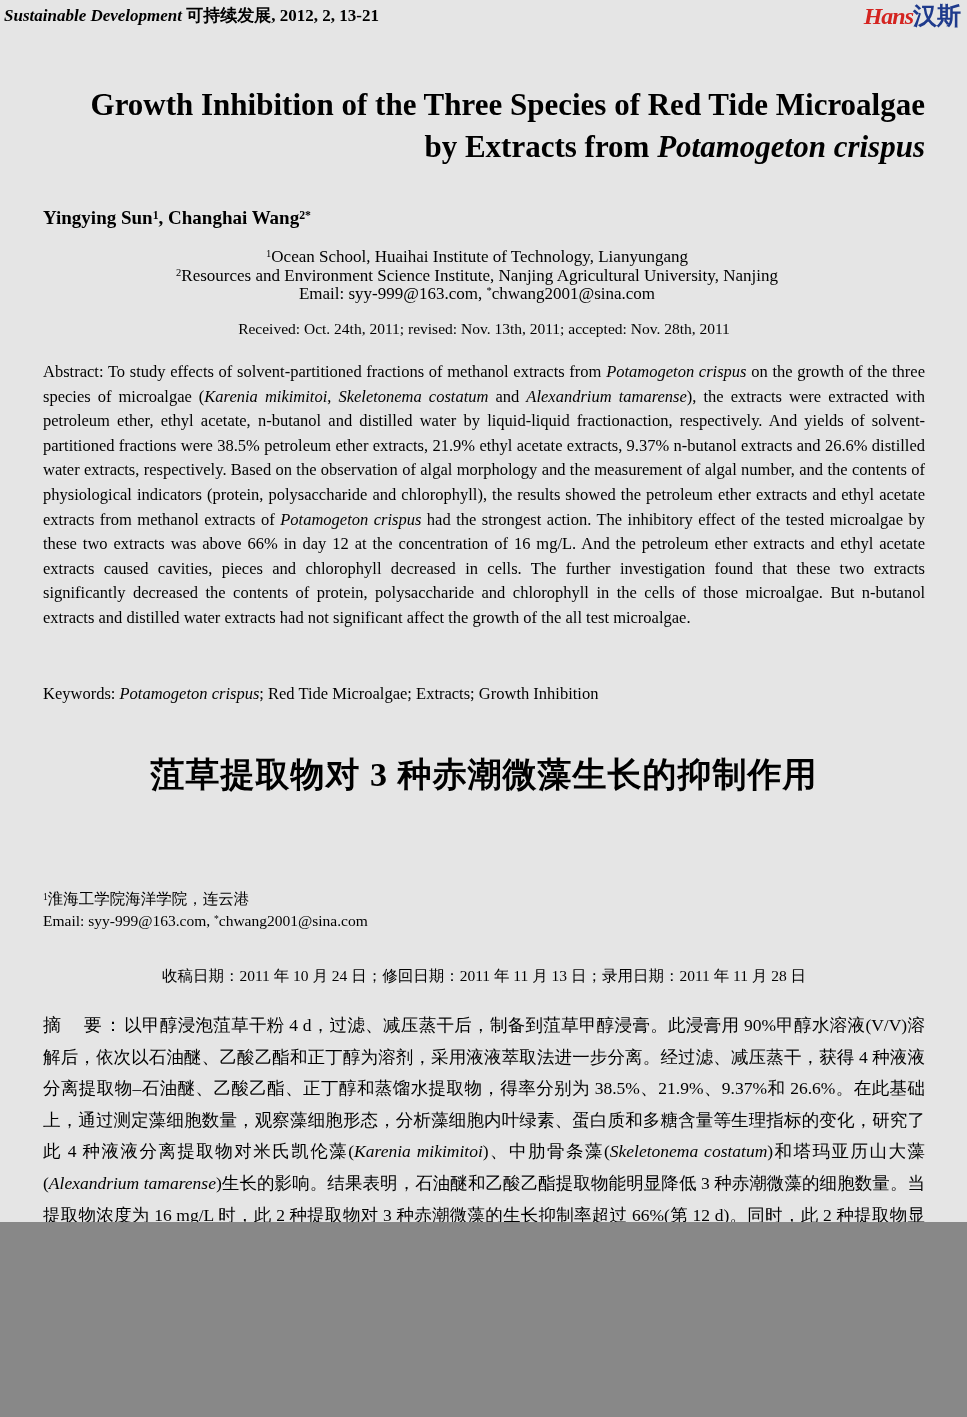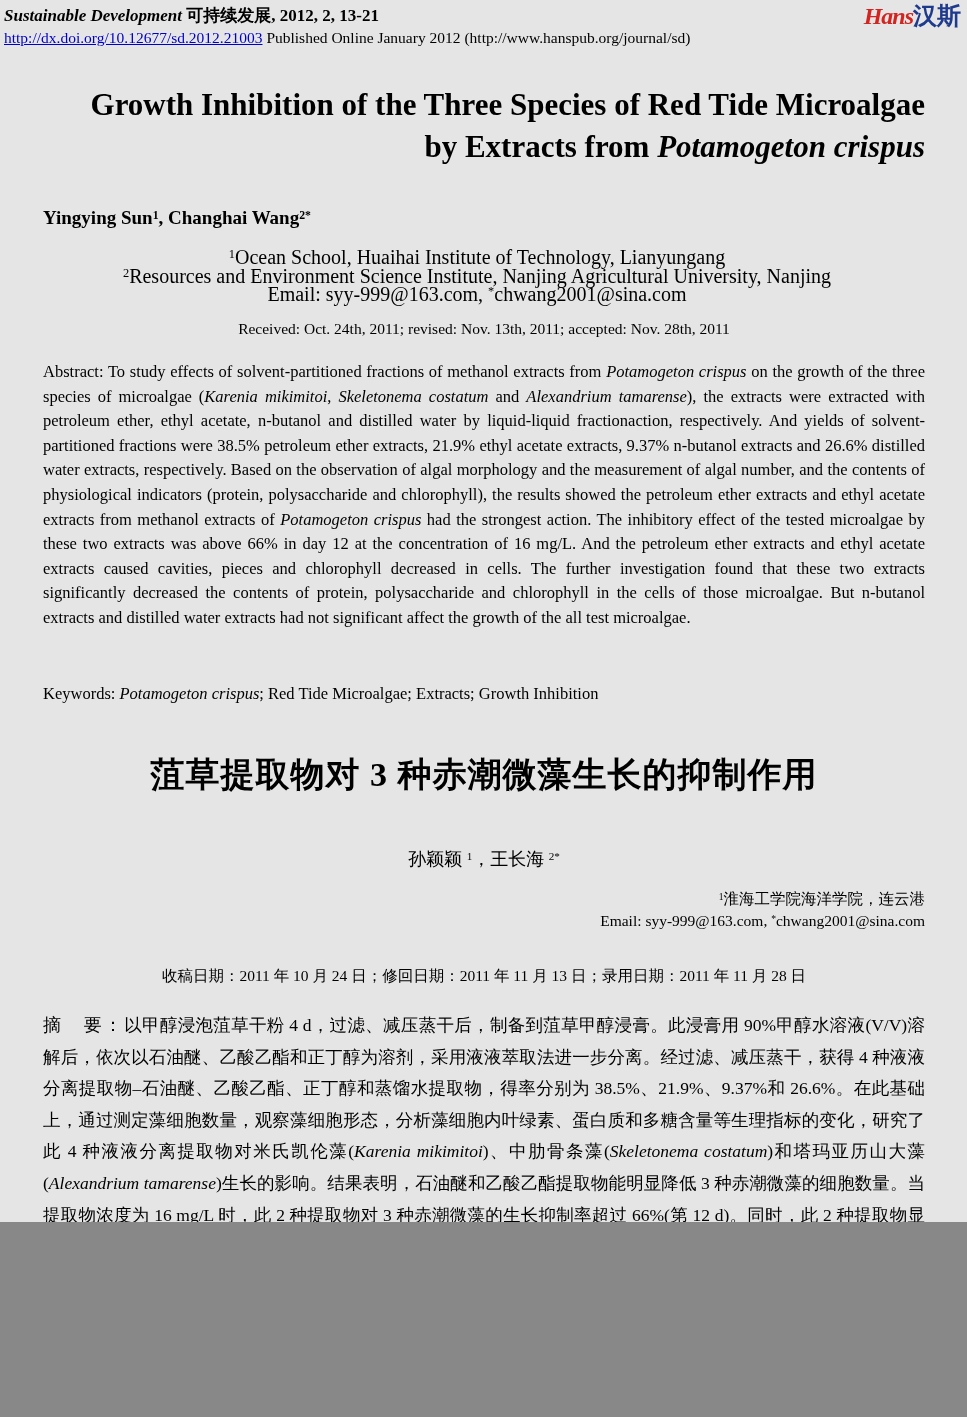--- a/index.html
+++ b/index.html
@@ -18,30 +18,30 @@
   .journal-line{font-size:17px;font-weight:bold;white-space:nowrap;}
   .journal-name{font-style:italic;}
   .logo{font-size:24px;font-weight:bold;line-height:24px;white-space:nowrap;}
   .logo-latin{font-style:italic;letter-spacing:-1px;}
   .doi-row{left:4px;top:29px;right:6px;font-size:15.5px;white-space:nowrap;}
   .doi-link{text-decoration:underline;cursor:pointer;}
   
   .title{left:43px;right:42px;top:84px;text-align:right;font-size:31px;line-height:42px;font-weight:bold;}
   .title-inner{display:inline-block;max-width:835px;}
   .authors{left:43px;right:42px;top:207px;text-align:left;font-size:19px;font-weight:bold;}
-  .affils{left:43px;right:56px;top:248px;text-align:center;font-size:20px;line-height:18.5px;}
+  .affils{left:43px;right:56px;top:248px;text-align:center;font-size:17px;line-height:18.5px;}
   .received{left:43px;right:42px;top:320px;text-align:center;font-size:15.5px;}
   
   .abstract{left:43px;right:42px;top:360px;font-size:16.5px;line-height:24.6px;text-align:justify;}
   .keywords{left:43px;right:42px;top:684px;font-size:16.5px;}
   b.lbl{font-weight:normal;}
   
   .cn-title{left:43px;right:42px;top:752px;text-align:center;font-size:34px;font-weight:bold;letter-spacing:1px;}
   .cn-authors{left:43px;right:42px;top:847px;text-align:center;font-size:18px;}
-  .cn-affils{left:43px;right:42px;top:888px;text-align:right;font-size:15.5px;line-height:22px;}
+  .cn-affils{left:43px;right:42px;top:888px;text-align:left;font-size:15.5px;line-height:22px;}
   .cn-dates{left:43px;right:42px;top:966px;text-align:center;font-size:15.5px;}
   .cn-abstract{left:43px;right:42px;top:1010px;font-size:17.5px;line-height:31.6px;text-align:justify;}
   .cn-abstract .lbl{font-size:18px;letter-spacing:2px;}
   
   .fn-rule{left:4px;top:1337px;width:338px;border-top:2px solid #000;height:0;}
   .footnote{left:4px;top:1344px;font-size:13.5px;}
   .footer{left:4px;top:1388px;right:12px;display:flex;justify-content:space-between;font-size:16.5px;gap:36px;}
   sup{font-size:62%;line-height:0;vertical-align:baseline;position:relative;top:-0.45em;}
 </style>
 </head>
@@ -50,45 +50,40 @@
 <div class="page">
 
   <div class="abs hdr-row">
     <div class="journal-line">
       <span class="journal-name">Sustainable Development</span><span> 可持续发展, 2012, 2, 13-21</span>
     </div>
     <div class="logo">
       <span class="logo-latin" style="color: rgb(212, 36, 32);">Hans</span><span class="logo-cn" style="color: rgb(30, 58, 140);">汉斯</span>
     </div>
   </div>
-  <div class="abs doi-row">
-    <span class="doi-link" style="color: rgb(0, 0, 204);">http://dx.doi.org/10.12677/sd.2012.21003</span>
-    <span>Published Online January 2012 (http://www.hanspub.org/journal/sd)</span>
-  </div>
 
   <div class="abs title">
     <span class="title-inner"><span>Growth Inhibition of the Three Species of Red Tide Microalgae by Extracts from </span><span style="font-style: italic;">Potamogeton crispus</span></span>
   </div>
   <div class="abs authors"><span>Yingying Sun</span><sup>1</sup><span>, Changhai Wang</span><sup>2*</sup></div>
   <div class="abs affils">
     <div><sup>1</sup><span>Ocean School, Huaihai Institute of Technology, Lianyungang</span></div>
     <div><sup>2</sup><span>Resources and Environment Science Institute, Nanjing Agricultural University, Nanjing</span></div>
     <div><span>Email: syy-999@163.com, </span><sup>*</sup><span>chwang2001@sina.com</span></div>
   </div>
   <div class="abs received">Received: Oct. 24th, 2011; revised: Nov. 13th, 2011; accepted: Nov. 28th, 2011</div>
 
   <div class="abs abstract">
     <b class="lbl">Abstract:</b><span><span> To study effects of solvent-partitioned fractions of methanol extracts from </span><span style="font-style: italic;">Potamogeton crispus</span><span> on the growth of the three species of microalgae (</span><span style="font-style: italic;">Karenia mikimitoi</span><span>, </span><span style="font-style: italic;">Skeletonema costatum</span><span> and </span><span style="font-style: italic;">Alexandrium tamarense</span><span>), the extracts were extracted with petroleum ether, ethyl acetate, n-butanol and distilled water by liquid-liquid fractionaction, respectively. And yields of solvent-partitioned fractions were 38.5% petroleum ether extracts, 21.9% ethyl acetate extracts, 9.37% n-butanol extracts and 26.6% distilled water extracts, respectively. Based on the observation of algal morphology and the measurement of algal number, and the contents of physiological indicators (protein, polysaccharide and chlorophyll), the results showed the petroleum ether extracts and ethyl acetate extracts from methanol extracts of </span><span style="font-style: italic;">Potamogeton crispus</span><span> had the strongest action. The inhibitory effect of the tested microalgae by these two extracts was above 66% in day 12 at the concentration of 16 mg/L. And the petroleum ether extracts and ethyl acetate extracts caused cavities, pieces and chlorophyll decreased in cells. The further investigation found that these two extracts significantly decreased the contents of protein, polysaccharide and chlorophyll in the cells of those microalgae. But n-butanol extracts and distilled water extracts had not significant affect the growth of the all test microalgae.</span></span>
   </div>
   <div class="abs keywords">
     <b class="lbl">Keywords:</b><span><span> </span><span style="font-style: italic;">Potamogeton crispus</span><span>; Red Tide Microalgae; Extracts; Growth Inhibition</span></span>
   </div>
 
   <div class="abs cn-title">菹草提取物对 3 种赤潮微藻生长的抑制作用</div>
-  <div class="abs cn-authors"><span>孙颖颖 </span><sup>1</sup><span>，王长海 </span><sup>2*</sup></div>
   <div class="abs cn-affils">
     <div><sup>1</sup><span>淮海工学院海洋学院，连云港</span></div>
     <div><span>Email: syy-999@163.com, </span><sup>*</sup><span>chwang2001@sina.com</span></div>
   </div>
   <div class="abs cn-dates">收稿日期：2011 年 10 月 24 日；修回日期：2011 年 11 月 13 日；录用日期：2011 年 11 月 28 日</div>
   <div class="abs cn-abstract">
     <b class="lbl">摘　要：</b><span><span>以甲醇浸泡菹草干粉 4 d，过滤、减压蒸干后，制备到菹草甲醇浸膏。此浸膏用 90%甲醇水溶液(V/V)溶解后，依次以石油醚、乙酸乙酯和正丁醇为溶剂，采用液液萃取法进一步分离。经过滤、减压蒸干，获得 4 种液液分离提取物–石油醚、乙酸乙酯、正丁醇和蒸馏水提取物，得率分别为 38.5%、21.9%、9.37%和 26.6%。在此基础上，通过测定藻细胞数量，观察藻细胞形态，分析藻细胞内叶绿素、蛋白质和多糖含量等生理指标的变化，研究了此 4 种液液分离提取物对米氏凯伦藻(</span><span style="font-style: italic;">Karenia mikimitoi</span><span>)、中肋骨条藻(</span><span style="font-style: italic;">Skeletonema costatum</span><span>)和塔玛亚历山大藻(</span><span style="font-style: italic;">Alexandrium tamarense</span><span>)生长的影响。结果表明，石油醚和乙酸乙酯提取物能明显降低 3 种赤潮微藻的细胞数量。当提取物浓度为 16 mg/L 时，此 2 种提取物对 3 种赤潮微藻的生长抑制率超过 66%(第 12 d)。同时，此 2 种提取物显著改变了 3 种赤潮微藻的细胞形态，致使藻细胞出现空洞、破碎和色素明显减褪现象。并且，它们还能显著影响藻细胞内叶绿素、蛋白质和多糖等生理指标的合成。在实验设定浓度范围内，正丁醇和蒸馏水提取物未对 3 种</span></span>
   </div>
 
   <div class="abs fn-rule"></div>

